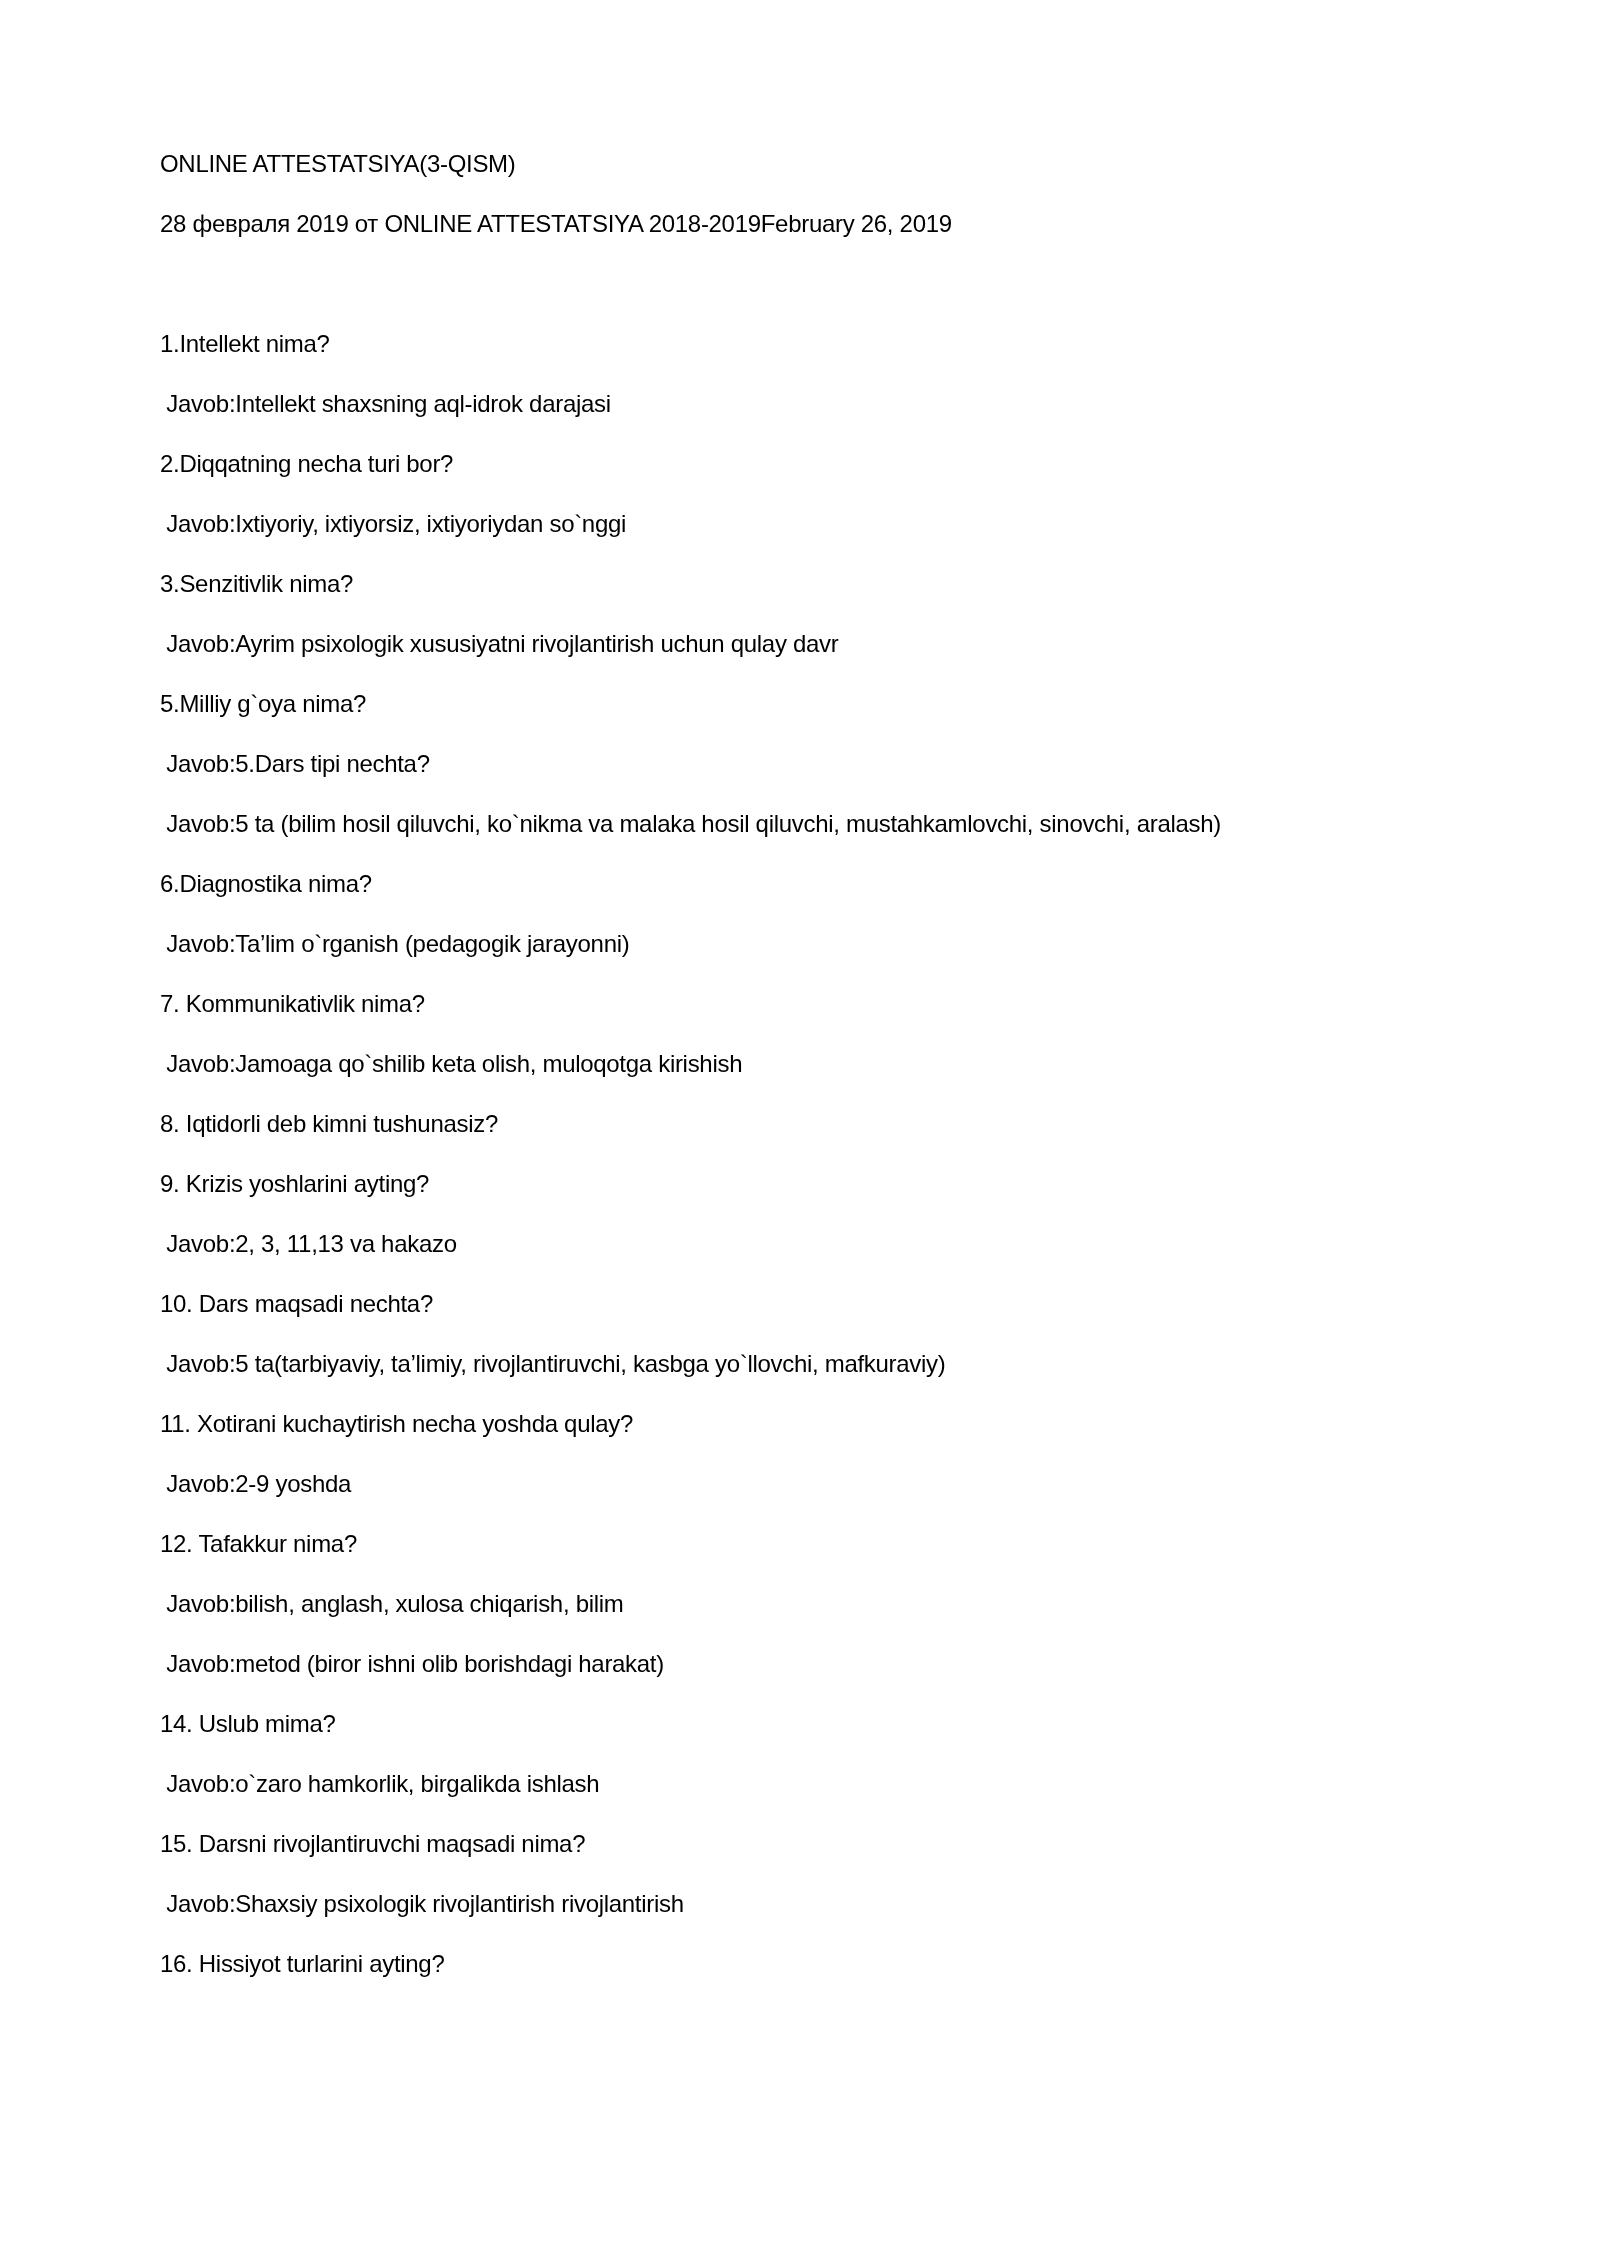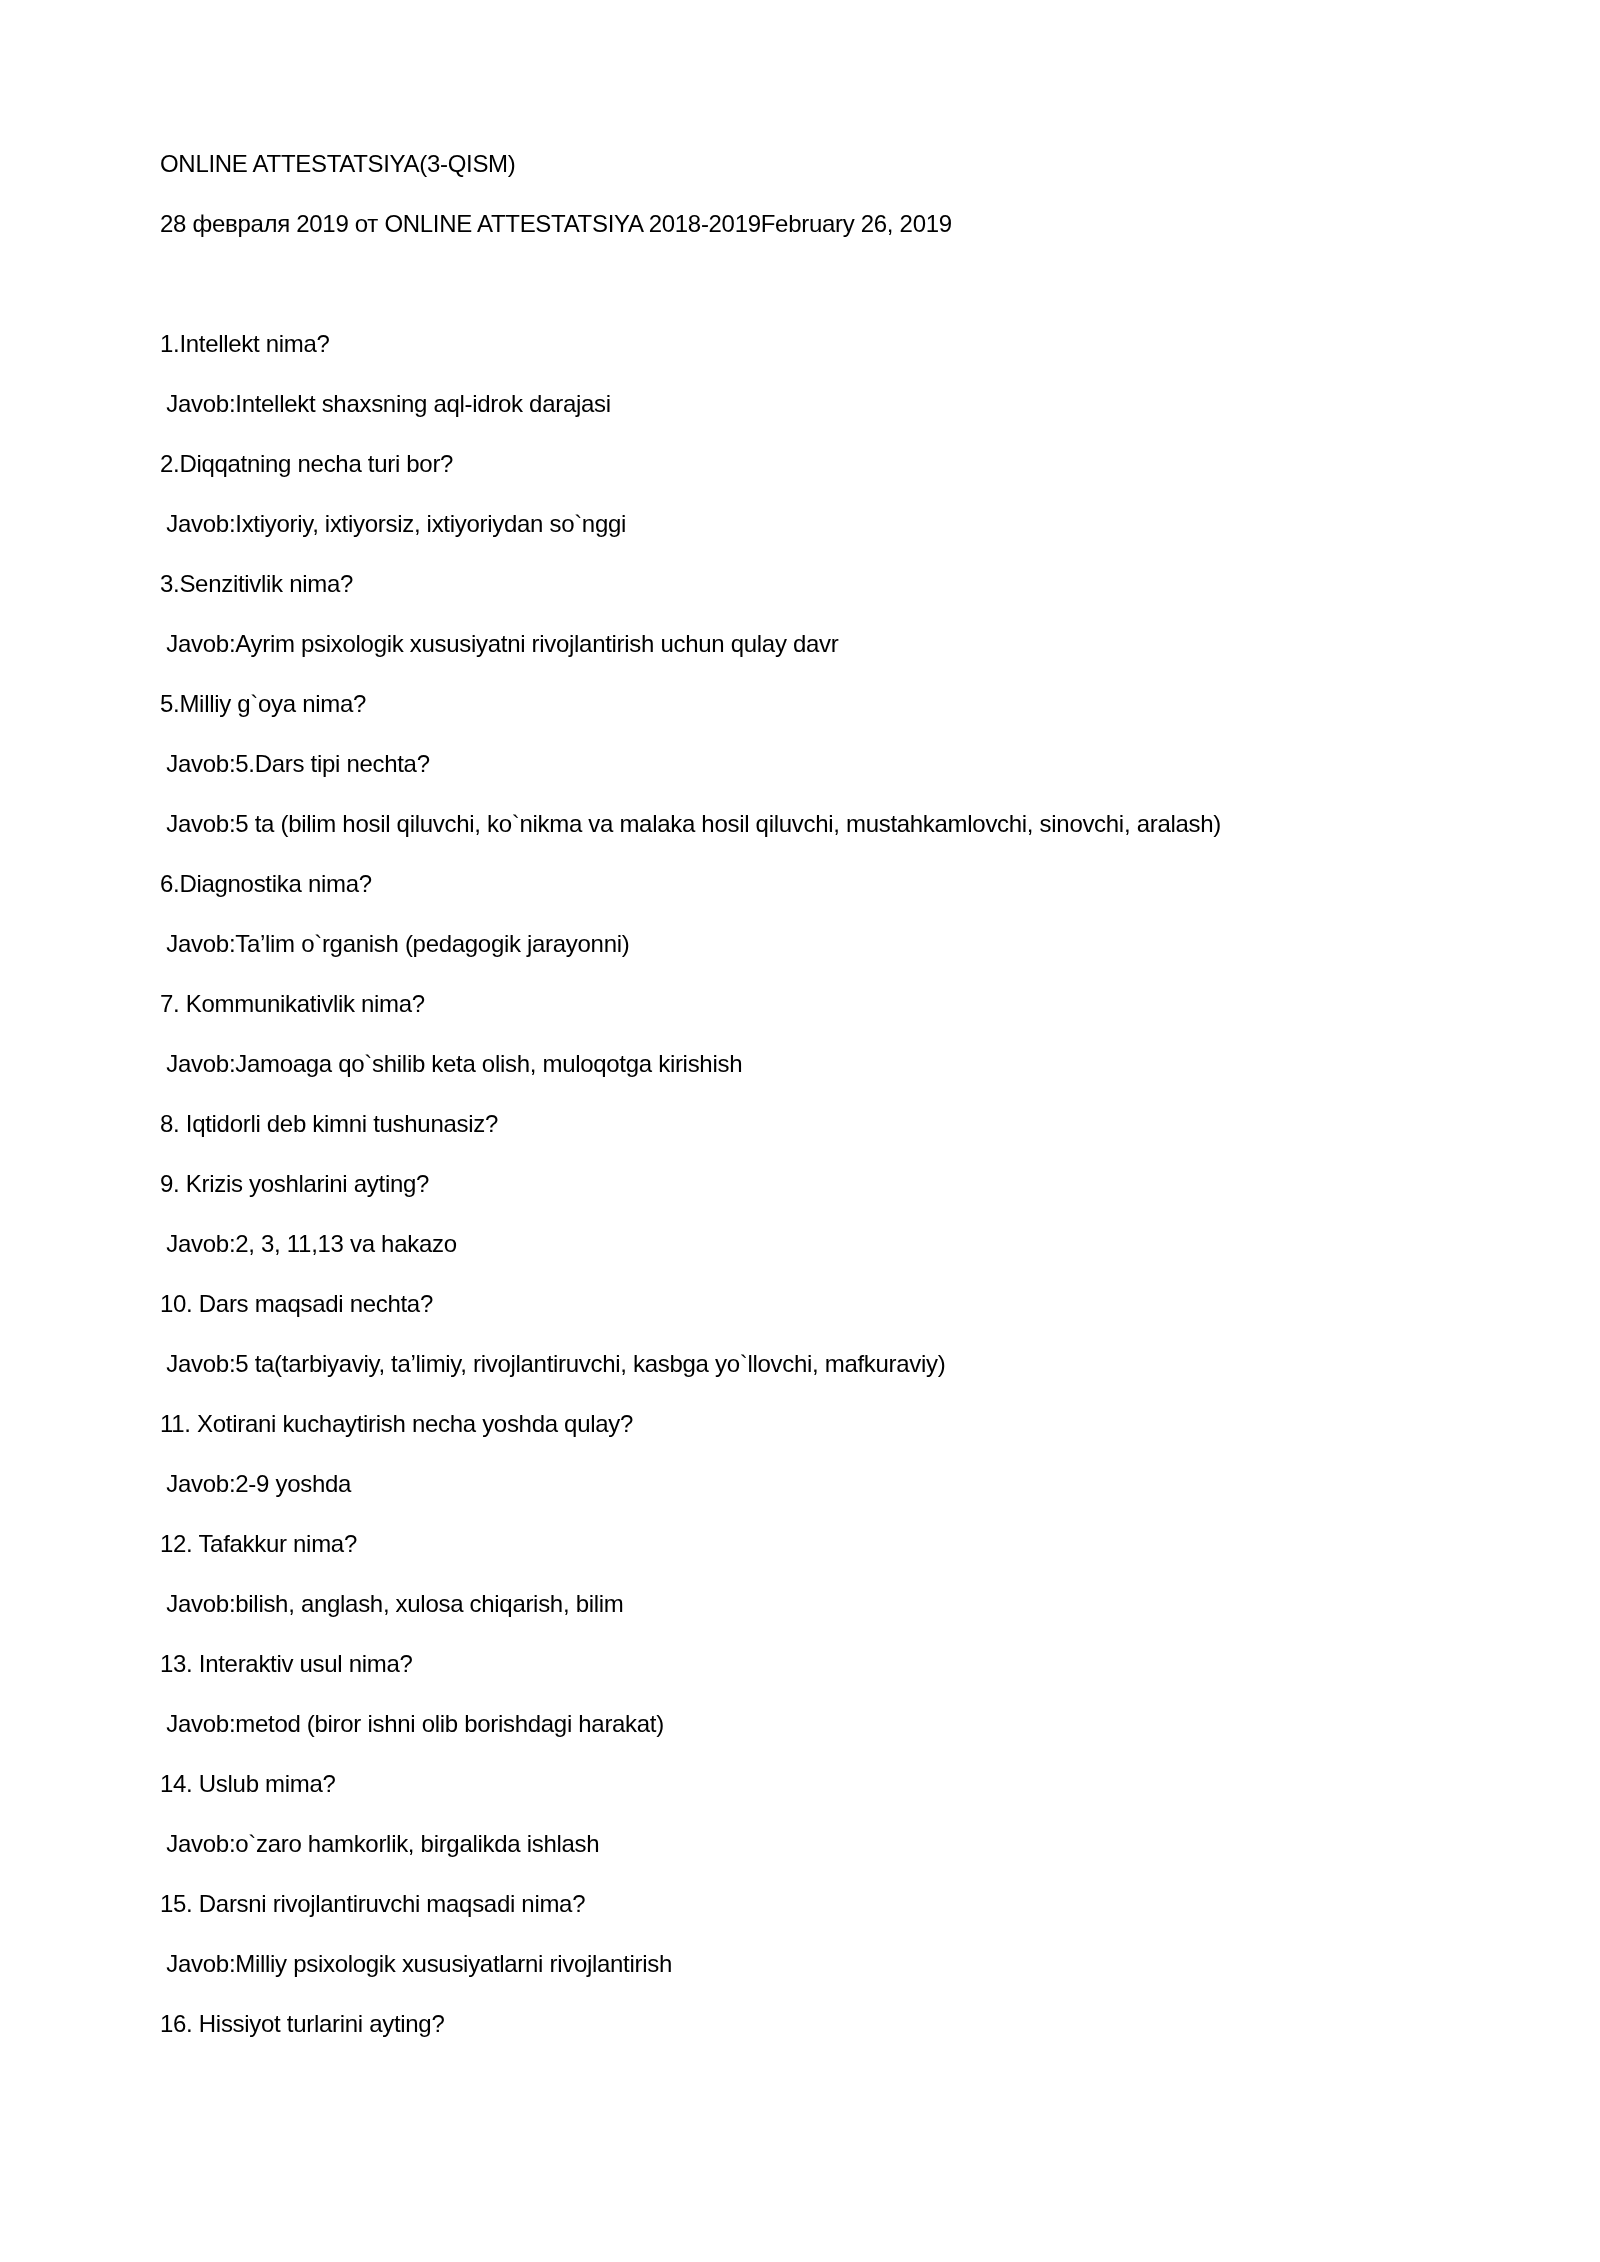--- a/index.html
+++ b/index.html
@@ -58,22 +58,21 @@
         <div class="line"> Javob:Jamoaga qo`shilib keta olish, muloqotga kirishish</div>
         <div class="line">8. Iqtidorli deb kimni tushunasiz?</div>
         <div class="line">9. Krizis yoshlarini ayting?</div>
         <div class="line"> Javob:2, 3, 11,13 va hakazo</div>
         <div class="line">10. Dars maqsadi nechta?</div>
         <div class="line"> Javob:5 ta(tarbiyaviy, ta’limiy, rivojlantiruvchi, kasbga yo`llovchi, mafkuraviy)</div>
         <div class="line">11. Xotirani kuchaytirish necha yoshda qulay?</div>
         <div class="line"> Javob:2-9 yoshda</div>
         <div class="line">12. Tafakkur nima?</div>
         <div class="line"> Javob:bilish, anglash, xulosa chiqarish, bilim</div>
-        <div class="line">13. Interaktiv usul nima?</div>
         <div class="line"> Javob:metod (biror ishni olib borishdagi harakat)</div>
         <div class="line">14. Uslub mima?</div>
         <div class="line"> Javob:o`zaro hamkorlik, birgalikda ishlash</div>
         <div class="line">15. Darsni rivojlantiruvchi maqsadi nima?</div>
-        <div class="line"> Javob:Milliy psixologik xususiyatlarni rivojlantirish</div>
+        <div class="line"> Javob:Shaxsiy psixologik rivojlantirish rivojlantirish</div>
         <div class="line">16. Hissiyot turlarini ayting?</div>
       </div>
   </div>
 </div>
 
 </body></html>

